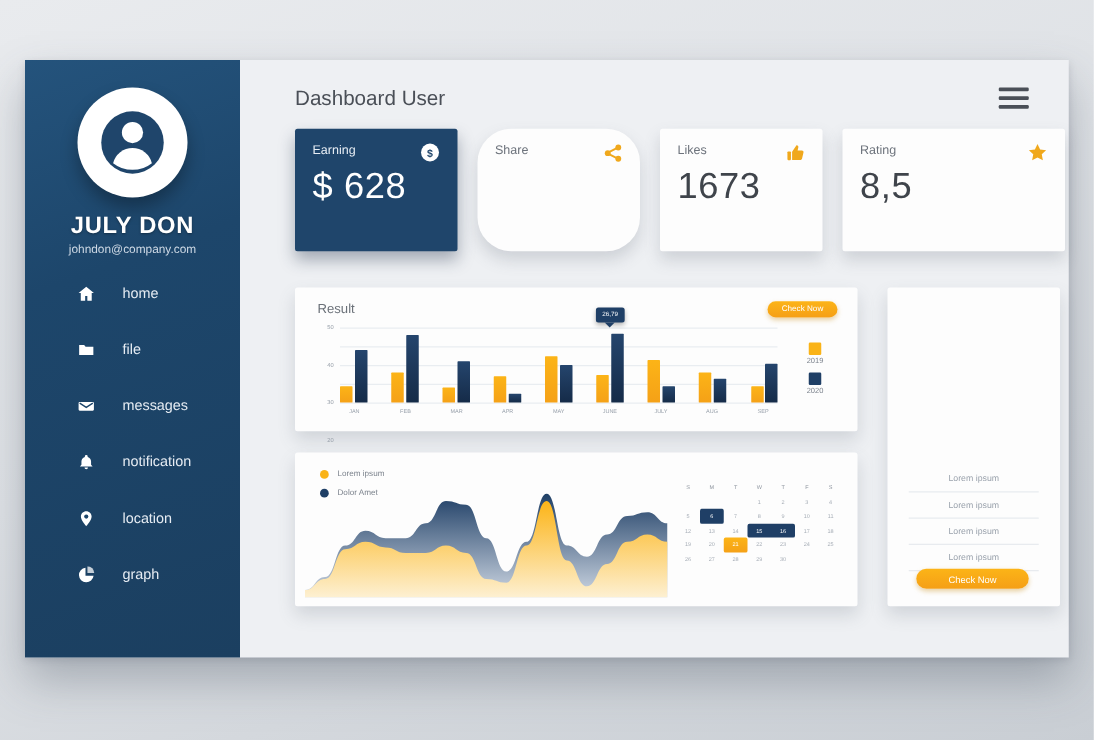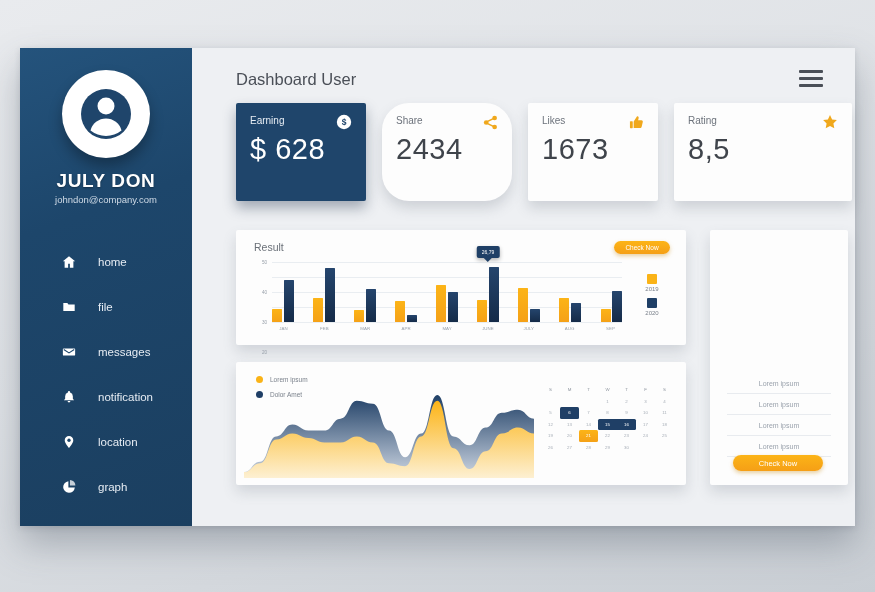--- a/index.html
+++ b/index.html
@@ -25,21 +25,21 @@
   .avatar-wrap{position:absolute;left:50%;top:22px;transform:translateX(-50%);
     width:88px;height:88px;border-radius:50%;
     background:#ffffff;box-shadow:0 8px 14px rgba(0,0,0,.30);
     display:flex;align-items:center;justify-content:center;}
   .avatar-wrap svg{display:block;}
   .username{position:absolute;left:0;top:122px;width:172px;text-align:center;
     color:#ffffff;font-size:19px;font-weight:bold;letter-spacing:.6px;
     text-shadow:0 1px 2px rgba(0,0,0,.35);}
   .useremail{position:absolute;left:0;top:146px;width:172px;text-align:center;
     color:#cfdae6;font-size:9.5px;}
-  .navlist{position:absolute;left:0;top:191px;width:148px;}
+  .navlist{position:absolute;left:0;top:164px;width:148px;}
   .navitem{display:flex;align-items:center;height:45px;padding-left:38px;cursor:pointer;}
   .navicon{width:22px;display:flex;align-items:center;justify-content:center;color:#ffffff;}
   .navicon svg{display:block;}
   .navlabel{margin-left:18px;color:#e6ecf3;font-size:11.5px;}
 
   
   .main{position:absolute;left:172px;top:0;right:0;bottom:0;}
   .page-title{position:absolute;left:44px;top:22px;font-size:16.5px;color:#4a4f57;}
   .hamburger{position:absolute;right:32px;top:22px;width:24px;cursor:pointer;}
   .hamburger span{display:block;height:3px;background:#4a4f57;border-radius:1px;margin-bottom:4px;}
@@ -223,21 +223,20 @@
       <div class="stat s2">
         <div class="lbl">Share</div>
         <div class="ic">
           <svg width="15" height="15" viewBox="0 0 16 16" fill="#f0a81c">
               <circle cx="12.4" cy="3.2" r="2.5"></circle>
               <circle cx="3.4" cy="8" r="2.5"></circle>
               <circle cx="12.4" cy="12.8" r="2.5"></circle>
               <path d="M4.4 7.1 11.6 3.6M4.4 8.9l7.2 3.5" stroke="#f0a81c" stroke-width="1.7"></path>
             </svg>
         </div>
-        <div class="val">2434</div>
       </div>
 
       <div class="stat s3">
         <div class="lbl">Likes</div>
         <div class="ic">
           <svg width="15" height="15" viewBox="0 0 16 16" fill="#f0a81c">
               <rect x="1" y="6.6" width="3" height="7.4" rx=".7"></rect>
               <path d="M5 6.8 8.6 1.4c1.3-.2 1.9.7 1.7 1.8l-.6 2.5h3.6c1 0 1.6.8 1.4 1.7l-1.2 5.1c-.2.8-.8 1.3-1.6 1.3H5z"></path>
             </svg>
         </div>

